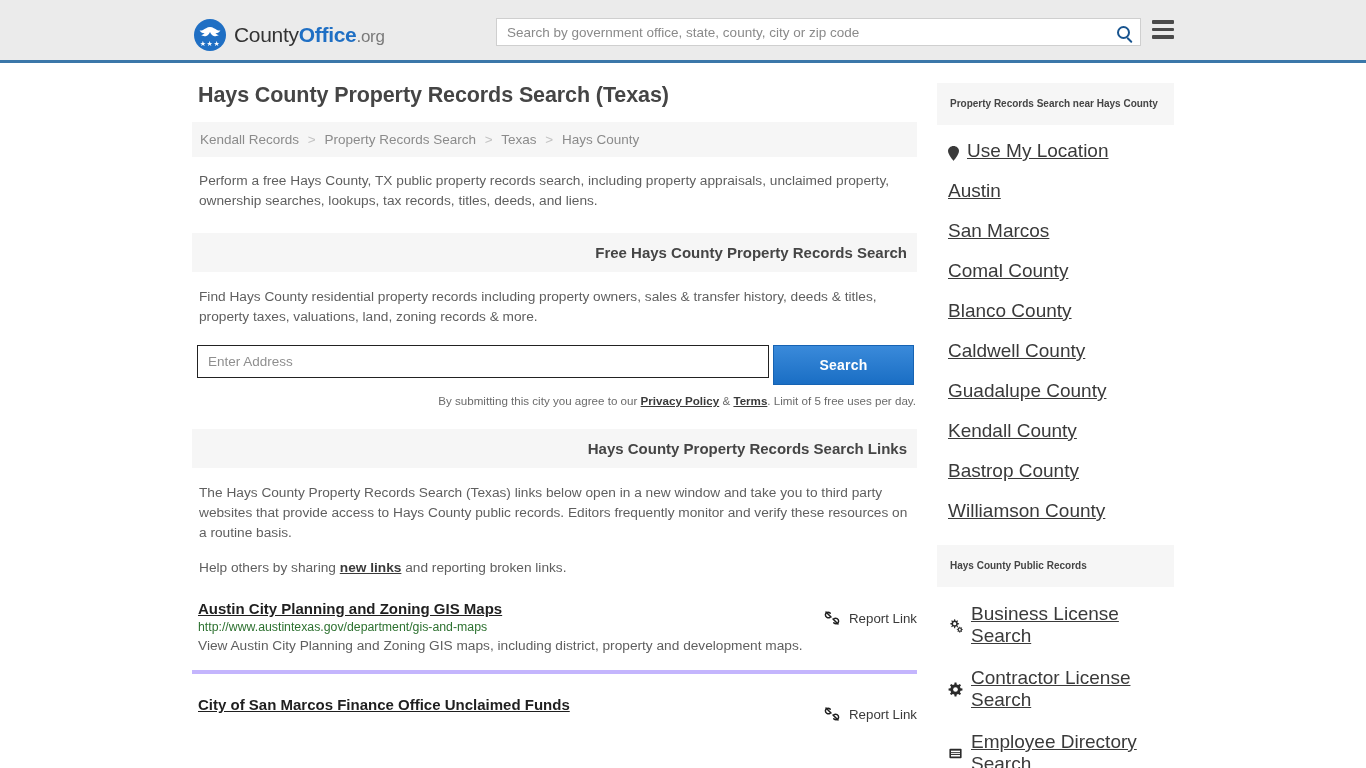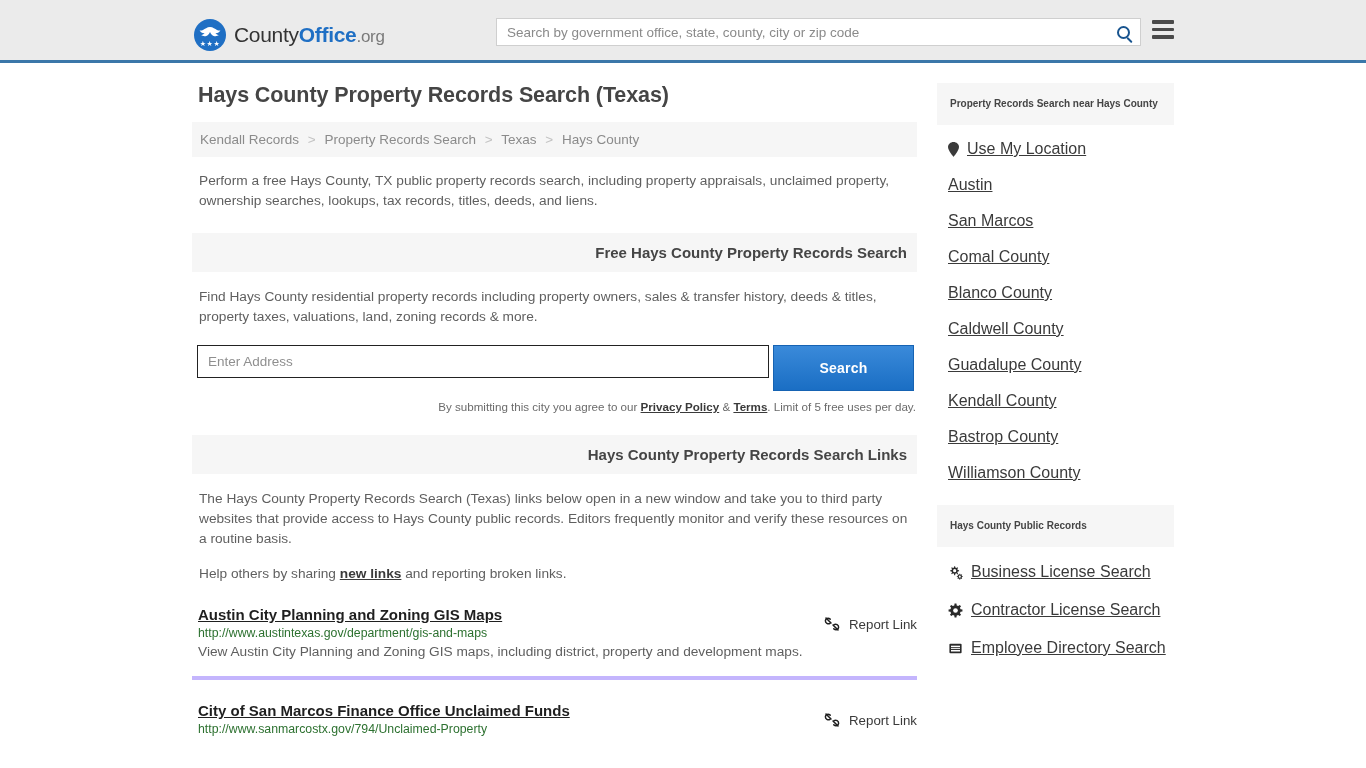--- a/index.html
+++ b/index.html
@@ -187,21 +187,21 @@
     border: 1.5px solid #222222;
     padding: 0 10px;
     font-size: 13.5px;
     color: #444;
     outline: none;
     font-family: "Liberation Sans", sans-serif;
     background: #fff;
   }
   .addr-input::placeholder { color: #8f8f8f; }
   .search-btn {
-    width: 141px; height: 46px;
+    width: 141px; height: 40px;
     margin-left: 4px;
     border: 1px solid #1663b3;
     background: linear-gradient(#3a8ada, #1a6ec4);
     color: #ffffff;
     font-weight: bold;
     font-size: 14px;
     letter-spacing: 0.2px;
     cursor: pointer;
     font-family: "Liberation Sans", sans-serif;
   }
@@ -265,21 +265,21 @@
     background: #f6f6f6;
     padding: 12px 13px 13px 13px;
     font-size: 10px;
     font-weight: bold;
     color: #454545;
     line-height: 17px;
   }
   .side-list { padding: 6px 0 0 0; margin: 0; list-style: none; }
   .side-list li {
     padding: 9px 0 9px 11px;
-    font-size: 16px;
+    font-size: 19px;
     display: flex;
     align-items: center;
   }
   .side-list li a {
     color: #3a3a3a;
     text-decoration: underline;
   }
   .pin-ico {
     width: 11px; height: 15px;
     margin-right: 8px;
@@ -387,21 +387,20 @@
                   <path d="M9.8 12.8 C11.8 14.4 14.4 13.6 14.6 11.4 C14.8 9 12 7.4 10 8.6" stroke="#1f1f1f" stroke-width="1.5" fill="none" stroke-linecap="round"></path>
                   <path d="M14 2 L2 14" stroke="#1f1f1f" stroke-width="1.5" fill="none" stroke-linecap="round" opacity="0"></path>
                 </svg>
               </span>
               <span>Report Link</span>
             </div>
           </div>
 
           <div class="result">
             <a class="result-title" href="#">City of San Marcos Finance Office Unclaimed Funds</a>
-            <span class="result-url">http://www.sanmarcostx.gov/794/Unclaimed-Property</span>
             <div class="report-link">
               <span class="unlink-ico">
                 <svg viewBox="0 0 16 16" xmlns="http://www.w3.org/2000/svg">
                   <path d="M2 2 L7 7 M9 9 L14 14" stroke="#1f1f1f" stroke-width="1.5" fill="none" stroke-linecap="round"></path>
                   <path d="M6.2 3.2 C4.2 1.6 1.6 2.4 1.4 4.6 C1.2 7 4 8.6 6 7.4" stroke="#1f1f1f" stroke-width="1.5" fill="none" stroke-linecap="round"></path>
                   <path d="M9.8 12.8 C11.8 14.4 14.4 13.6 14.6 11.4 C14.8 9 12 7.4 10 8.6" stroke="#1f1f1f" stroke-width="1.5" fill="none" stroke-linecap="round"></path>
                 </svg>
               </span>
               <span>Report Link</span>
             </div>

